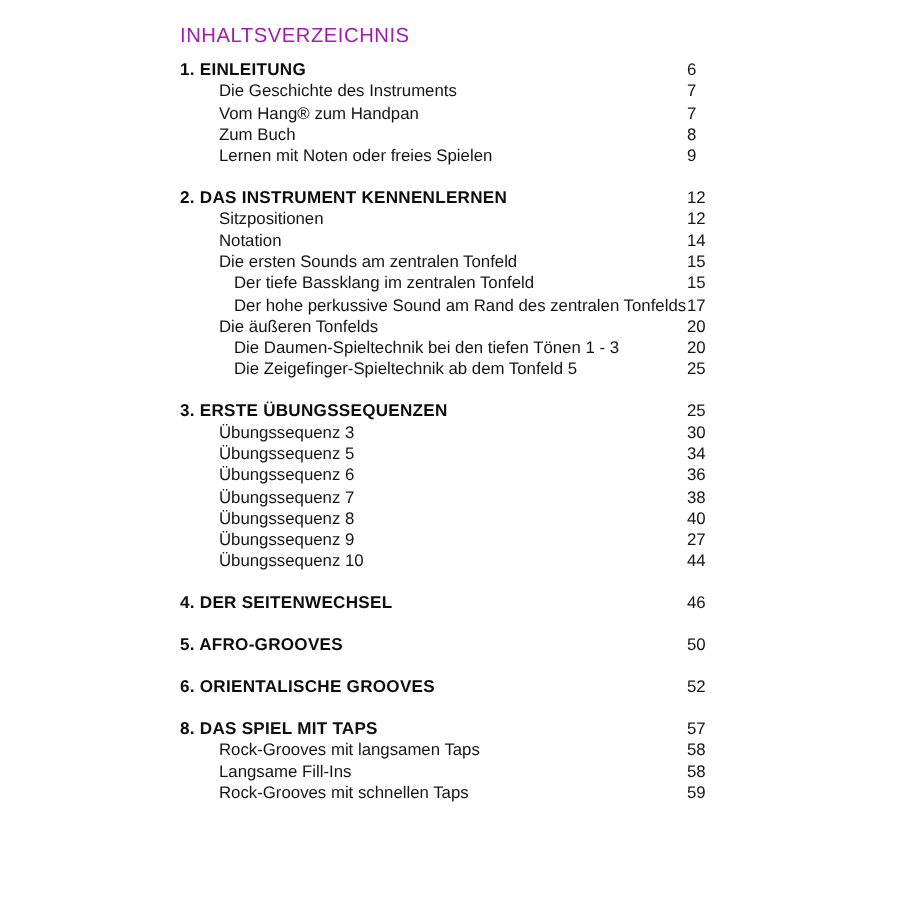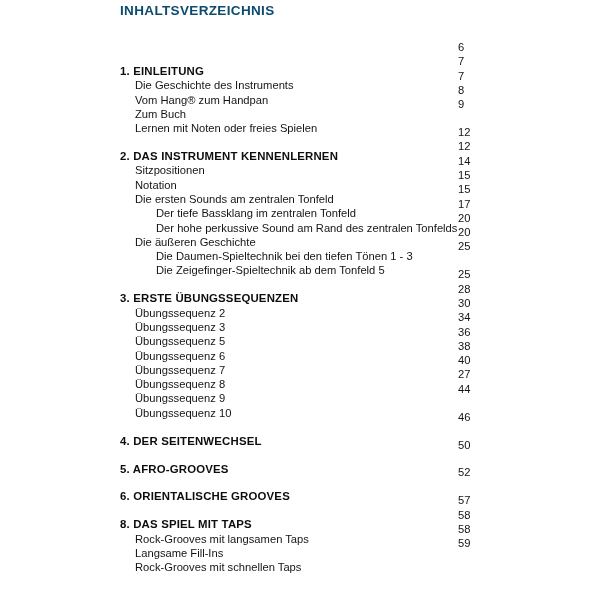--- a/index.html
+++ b/index.html
@@ -20,25 +20,25 @@
     position: relative;
     width: 600px;
     height: 600px;
     background: #ffffff;
   }
 
   
   .toc-title {
     position: absolute;
     left: 120px;
-    top: 3px;
+    top: 16px;
     font-size: 13.5px;
-    font-weight: bold;
+    font-weight: normal;
     letter-spacing: 0.35px;
-    color: #0c4a6e;
+    color: #a21caf;
     white-space: nowrap;
   }
 
   
   .toc-body {
     position: absolute;
     left: 120px;
     top: 40px;
     width: 400px;
   }
@@ -48,41 +48,40 @@
     height: 14.3px;
     line-height: 14.3px;
     white-space: nowrap;
   }
 
   .toc-label {
     position: absolute;
     top: 0;
     font-size: 11.2px;
     color: #141414;
-    margin-top: 24px;
   }
 
   .toc-page {
     position: absolute;
     left: 338px;
     top: 0;
     font-size: 11.2px;
     color: #141414;
     text-align: left;
   }
 
   
   .lvl-chapter > .toc-label {
     left: 0px;
     font-weight: bold;
     font-size: 11.4px;
     letter-spacing: 0.18px;
     color: #0d0d0d;
   }
-  .lvl-1 > .toc-label { left: 15px; }
+  .lvl-1 > .toc-label { left: 26px; }
   .lvl-2 > .toc-label { left: 36px; text-align: right; }
 
   
   .gap-before { margin-top: 13.6px; }
 </style>
 </head>
 <body>
 
 <div id="page">
 
@@ -127,40 +126,36 @@
       </div>
       <div class="toc-row lvl-2">
         <span class="toc-label">Der tiefe Bassklang im zentralen Tonfeld</span>
         <span class="toc-page">15</span>
       </div>
       <div class="toc-row lvl-2">
         <span class="toc-label">Der hohe perkussive Sound am Rand des zentralen Tonfelds</span>
         <span class="toc-page">17</span>
       </div>
       <div class="toc-row lvl-1">
-        <span class="toc-label">Die äußeren Geschichte</span>
+        <span class="toc-label">Die äußeren Tonfelds</span>
         <span class="toc-page">20</span>
       </div>
       <div class="toc-row lvl-2">
         <span class="toc-label">Die Daumen-Spieltechnik bei den tiefen Tönen 1 - 3</span>
         <span class="toc-page">20</span>
       </div>
       <div class="toc-row lvl-2">
         <span class="toc-label">Die Zeigefinger-Spieltechnik ab dem Tonfeld 5</span>
         <span class="toc-page">25</span>
       </div>
       <div class="toc-row lvl-chapter gap-before">
         <span class="toc-label">3. ERSTE ÜBUNGSSEQUENZEN</span>
         <span class="toc-page">25</span>
       </div>
       <div class="toc-row lvl-1">
-        <span class="toc-label">Übungssequenz 2</span>
-        <span class="toc-page">28</span>
-      </div>
-      <div class="toc-row lvl-1">
         <span class="toc-label">Übungssequenz 3</span>
         <span class="toc-page">30</span>
       </div>
       <div class="toc-row lvl-1">
         <span class="toc-label">Übungssequenz 5</span>
         <span class="toc-page">34</span>
       </div>
       <div class="toc-row lvl-1">
         <span class="toc-label">Übungssequenz 6</span>
         <span class="toc-page">36</span>

